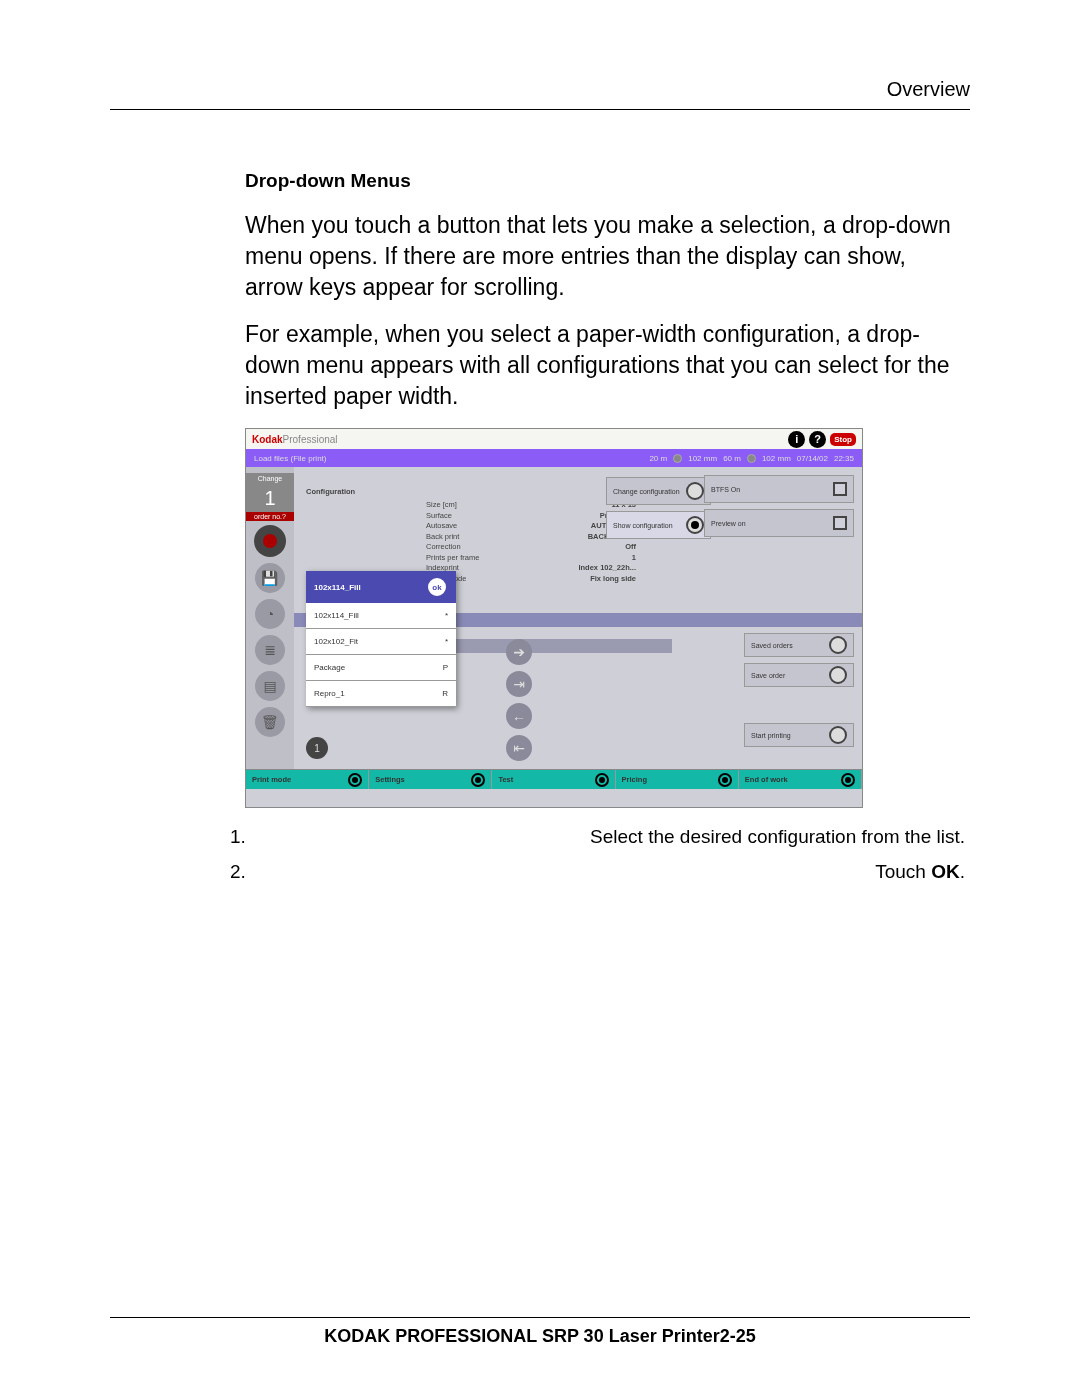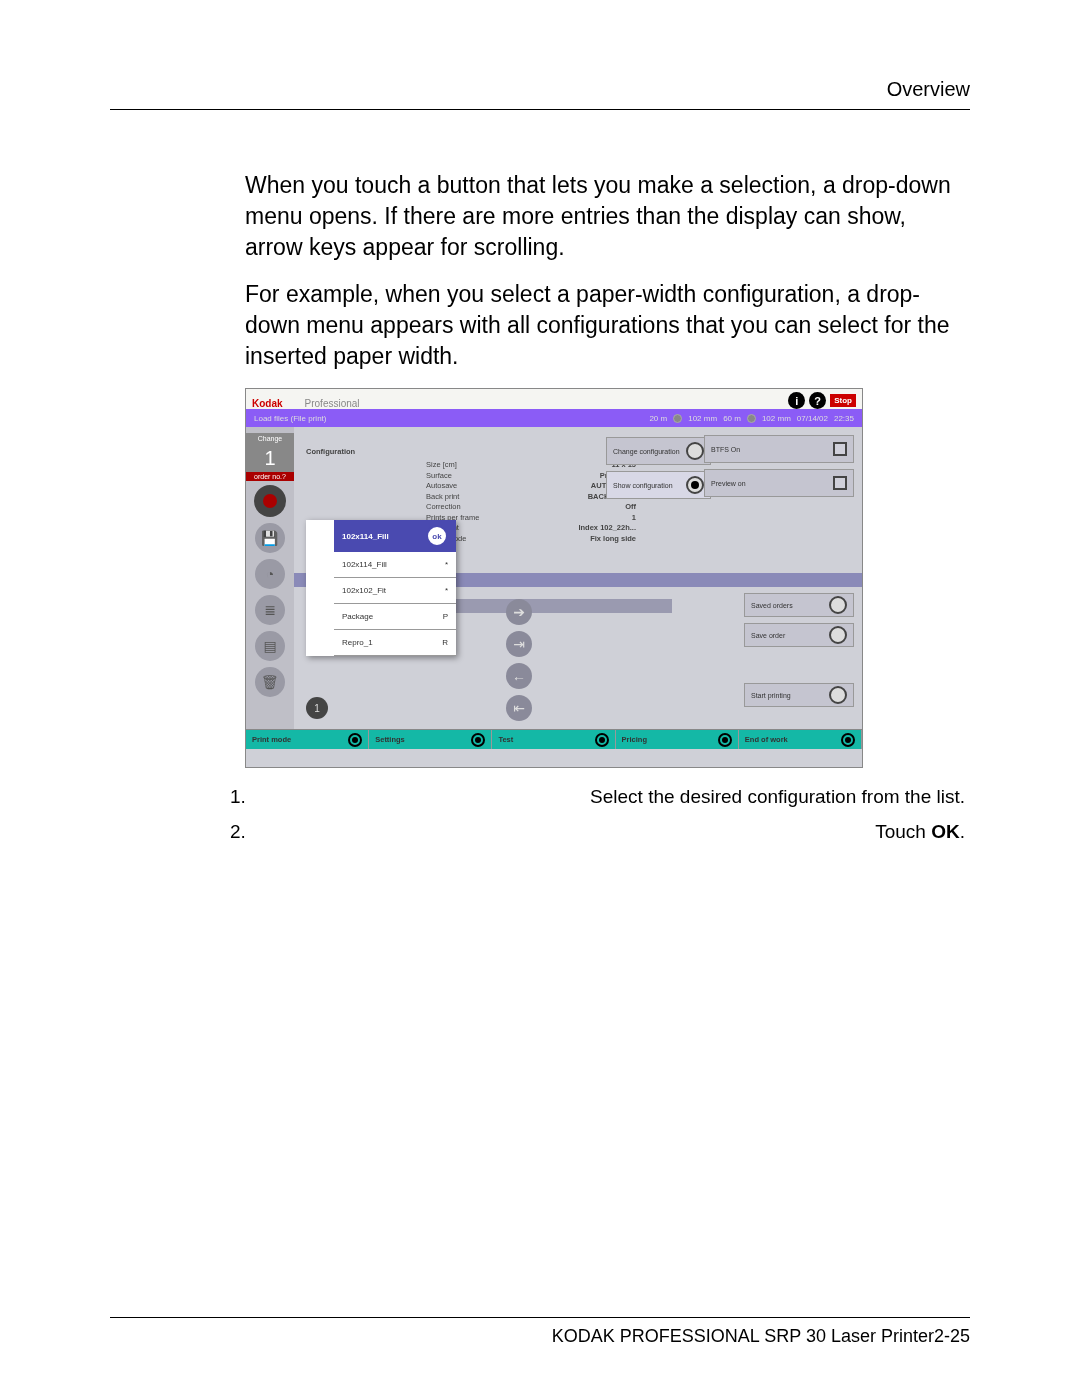--- a/index.html
+++ b/index.html
@@ -48,23 +48,22 @@
     font-size: 9px;
     color: #333;
     margin-bottom: 14px;
     overflow: hidden;
   }
   
   .ss-top {
     height: 20px;
     background: #f5f5f2;
     display: flex;
-    align-items: flex-end;
+    align-items: center;
     padding: 0 6px;
-    gap: 22px;
   }
   .kodak { color: #c00; font-weight: bold; font-size: 10px; }
   .prof { color: #888; font-size: 10px; }
   .ss-top-icons {
     margin-left: auto;
     display: flex;
     gap: 4px;
     align-items: center;
   }
   .round-icon {
@@ -77,21 +76,21 @@
     justify-content: center;
     font-weight: bold;
     font-size: 11px;
   }
   .stop-btn {
     background: #c00;
     color: #fff;
     font-size: 8px;
     font-weight: bold;
     padding: 2px 4px;
-    border-radius: 0;
+    border-radius: 5px;
   }
   
   .ss-status {
     height: 18px;
     background: #8b5cf6;
     color: #ddd;
     display: flex;
     align-items: center;
     padding: 0 8px;
     font-size: 8px;
@@ -260,38 +259,40 @@
     left:110px;
     right:110px;
   }
   .footer-hr {
     border:none;
     border-top:1.5px solid #000;
     margin-bottom:8px;
   }
   .footer-row {
     display:flex;
-    justify-content:flex-end;
+    justify-content:center;
     font-size:18px;
+    font-weight:bold;
   }
   .badge-num {
     position:absolute;
     left:60px;
     bottom:30px;
     width:22px;height:22px;border-radius:50%;background:#444;color:#ddd;font-size:10px;display:flex;align-items:center;justify-content:center;
   }
 </style>
 </head>
 <body>
 
 <div class="page">
   <div class="header-right">Overview</div>
   <hr class="hr-top">
 
   <div class="content-col">
+    <div class="section-title">Drop-down Menus</div>
     <p class="para">When you touch a button that lets you make a selection, a drop-down menu opens. If there are more entries than the display can show, arrow keys appear for scrolling.</p>
     <p class="para">For example, when you select a paper-width configuration, a drop-down menu appears with all configurations that you can select for the inserted paper width.</p>
 
     <div class="screenshot">
       <div class="ss-top">
         <span class="kodak">Kodak</span>
         <span class="prof"> Professional</span>
         <div class="ss-top-icons">
           <div class="round-icon">i</div>
           <div class="round-icon">?</div>
@@ -402,21 +403,21 @@
         <div class="purple-stripe"></div>
         <div class="gray-stripe"></div>
 
         <div class="arrow-col">
           <div class="arrow-btn">➔</div>
           <div class="arrow-btn">⇥</div>
           <div class="arrow-btn">←</div>
           <div class="arrow-btn">⇤</div>
         </div>
 
-        <div class="dropdown" style="top:93px;padding-left:28px;">
+        <div class="dropdown" style="top:104px;">
           <div class="dd-header">
             <span>102x114_Fill</span>
             <span class="dd-ok">ok</span>
           </div>
           <div class="dd-item">
             <span>102x114_Fill</span>
             <span>*</span>
           </div>
           <div class="dd-item">
             <span>102x102_Fit</span>

